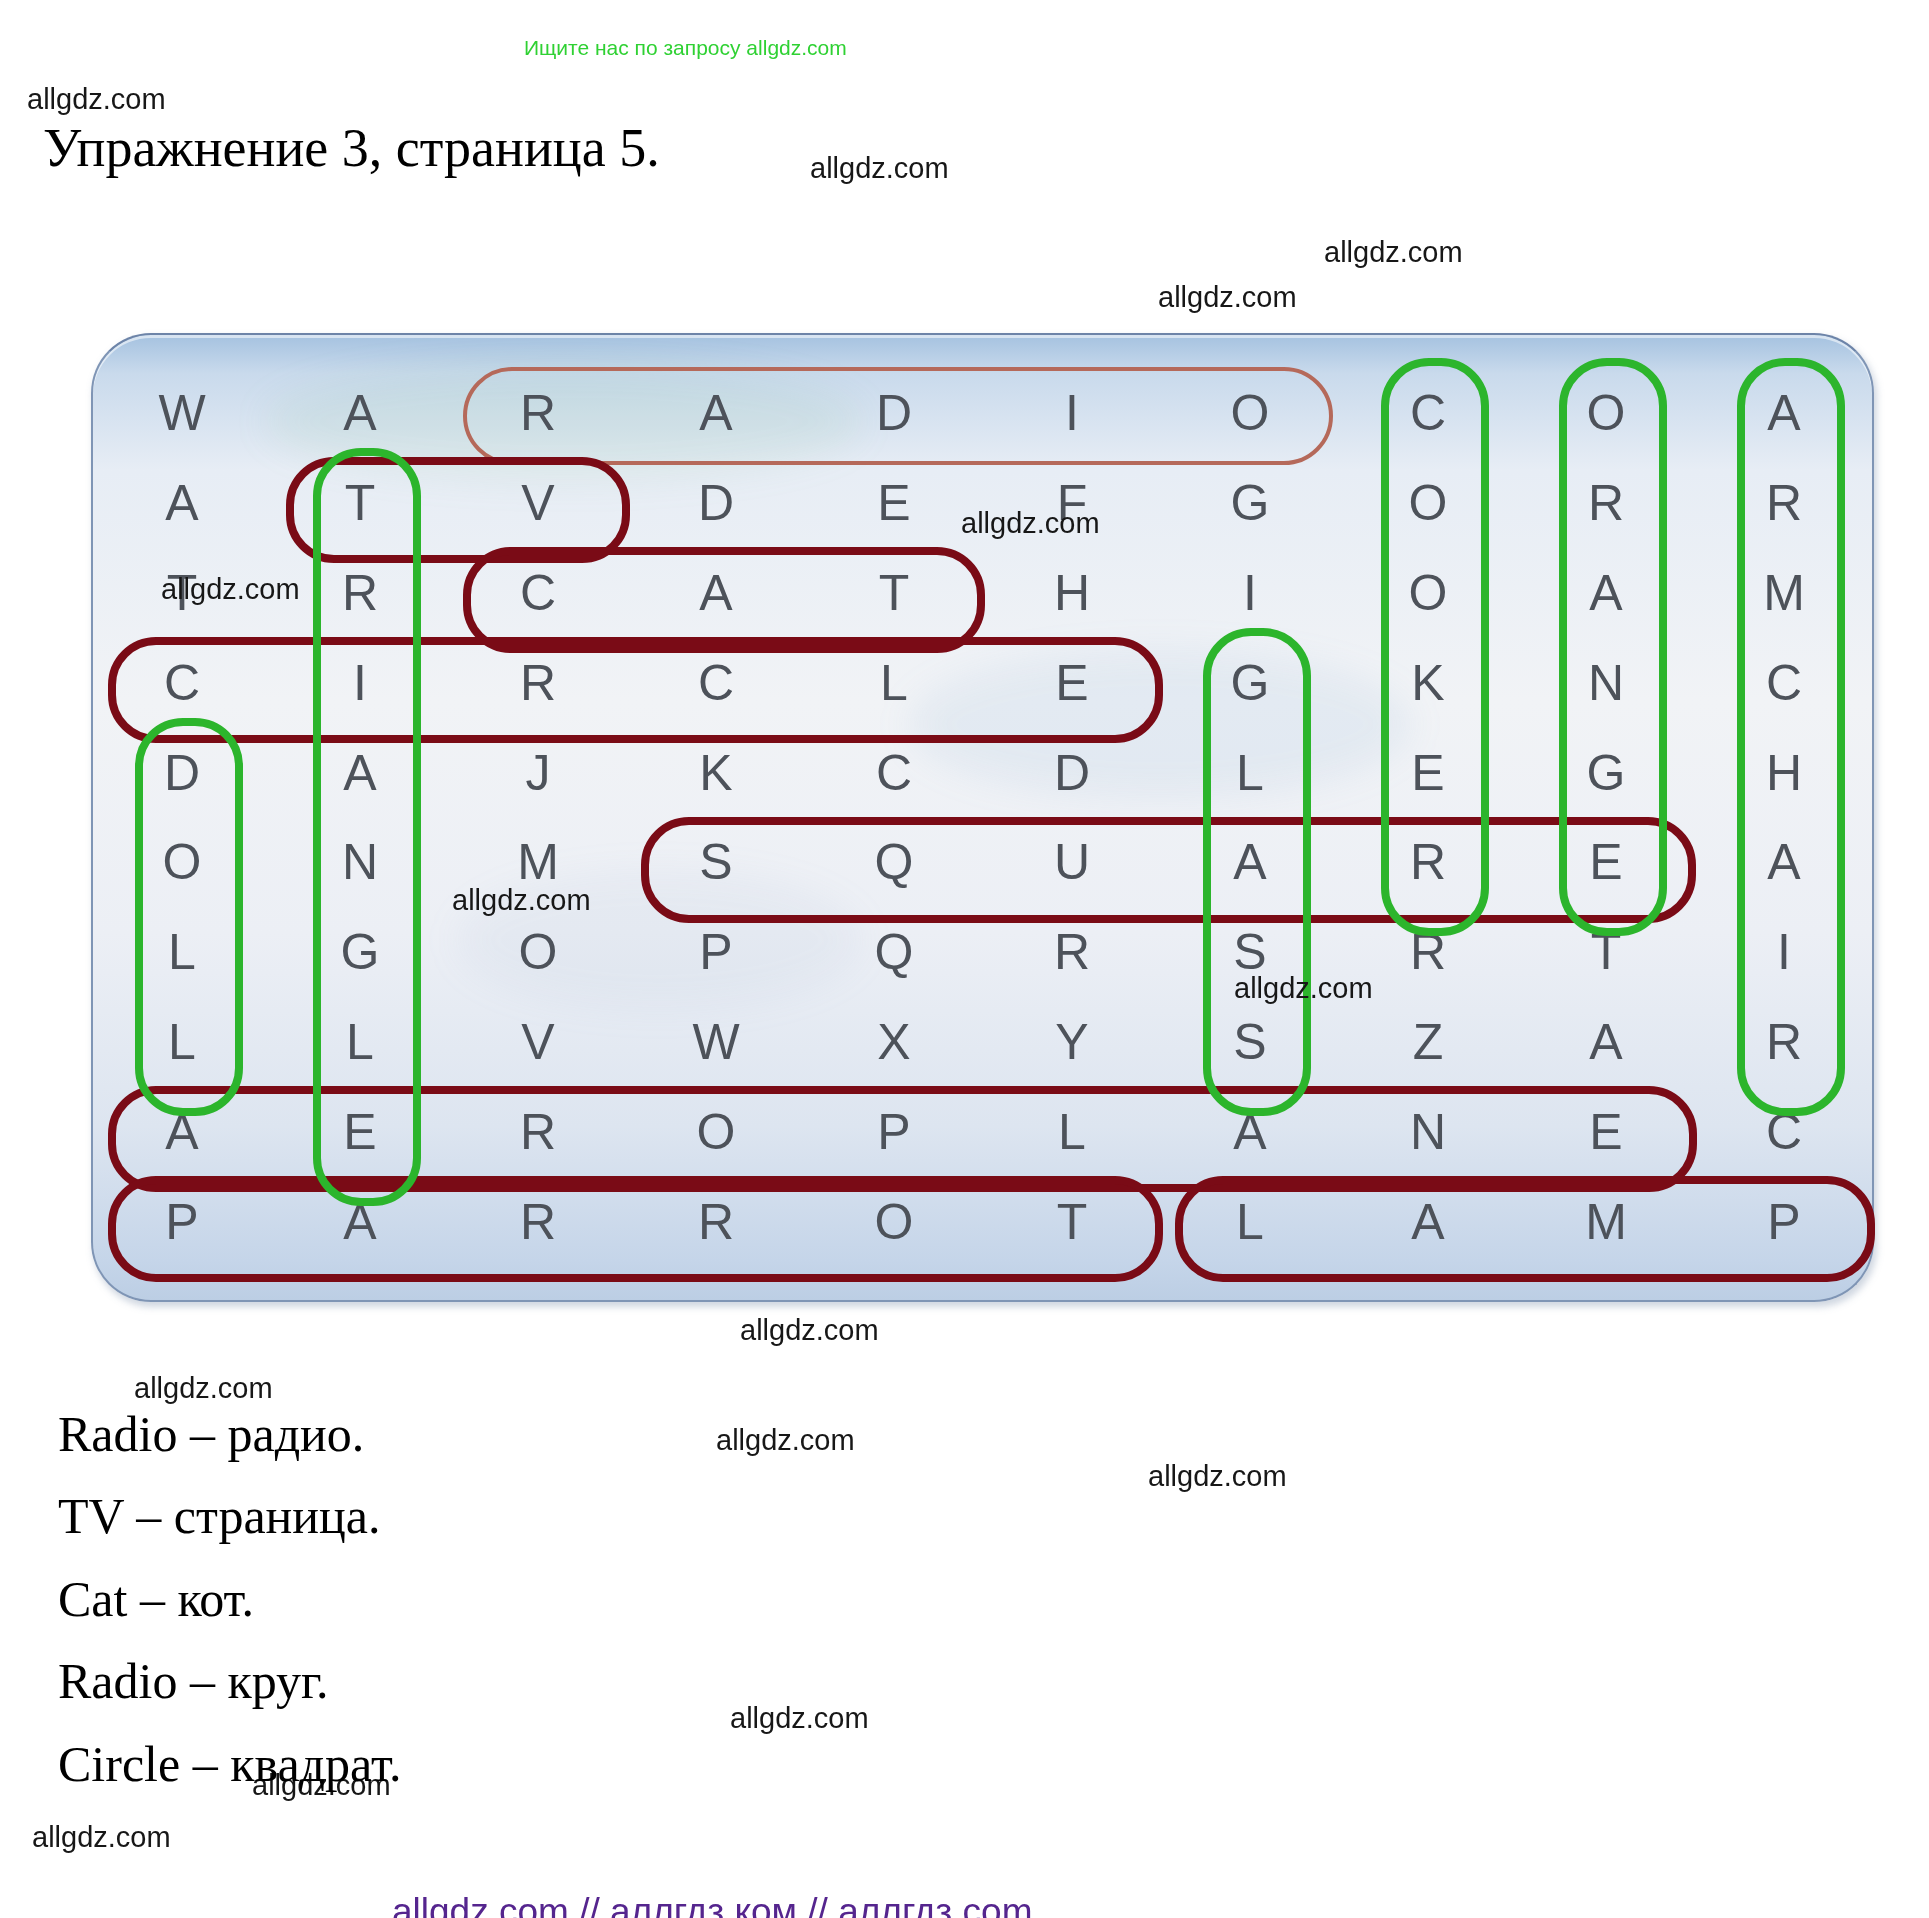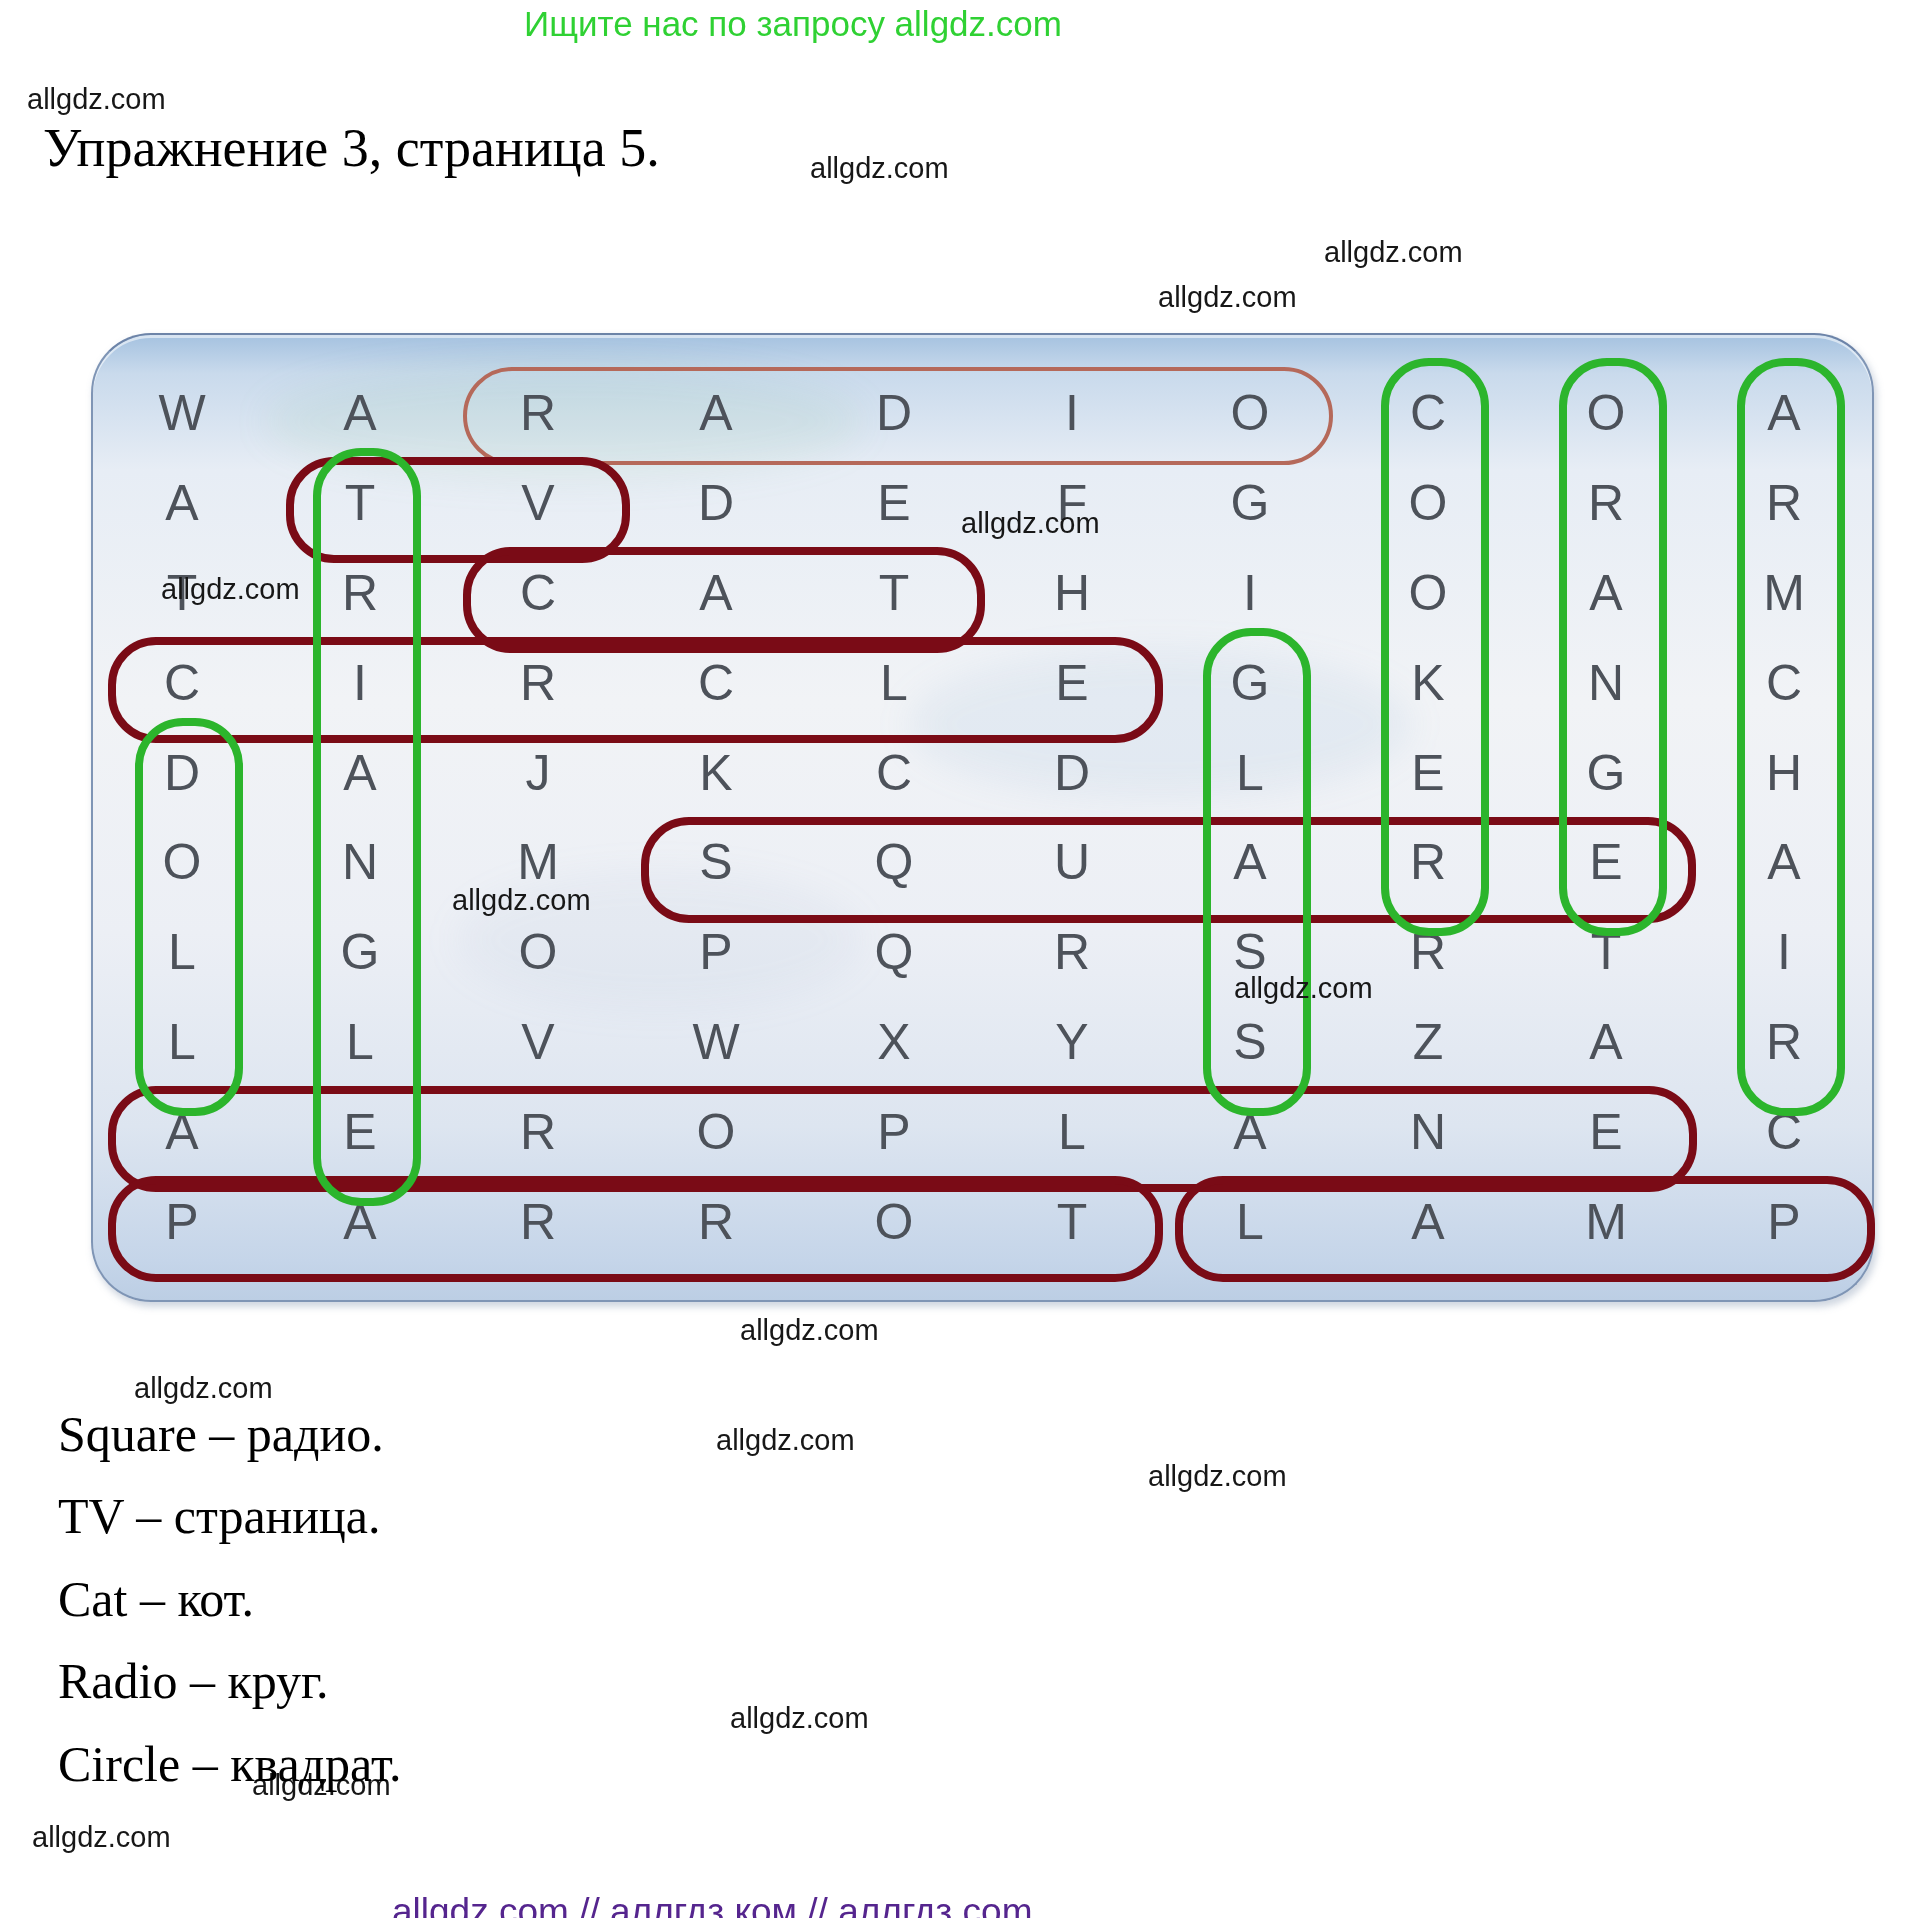--- a/index.html
+++ b/index.html
@@ -1,19 +1,19 @@
 <!DOCTYPE html>
 <html><head>
 <meta charset="utf-8">
 <style>
   html,body{margin:0;padding:0;background:#ffffff;}
   #canvas{position:relative;width:1929px;height:1919px;background:#ffffff;overflow:hidden;
           font-family:"Liberation Sans",sans-serif;}
   .abs{position:absolute;}
-  .promo{font-size:35px;font-weight:400;white-space:nowrap;}
+  .promo{font-size:21px;font-weight:400;white-space:nowrap;margin-top:32px;}
   .wm{font-size:29px;color:#171717;white-space:nowrap;font-family:"Liberation Sans",sans-serif;}
   .doc-title{font-family:"Liberation Serif",serif;font-size:54px;color:#000;white-space:nowrap;}
   .doc-instr{font-family:"Liberation Serif",serif;font-size:48px;color:#000;white-space:nowrap;}
   .vocab-line{font-family:"Liberation Serif",serif;font-size:50px;color:#000;white-space:nowrap;}
   .footer-line{font-size:37px;white-space:nowrap;}
   .grid-box{left:91px;top:333px;width:1779px;height:965px;border-radius:60px;
             border:2.9px solid #7f95b5;border-top-color:#6d84a8;
             background:linear-gradient(180deg,#a5c2e0 0%,#c9daec 4%,#e7edf5 14%,#f1f3f6 38%,
                         #eceff5 62%,#dde5f0 82%,#c5d5e9 96%,#bccee4 100%);
             box-shadow:inset 0 2.9px 0 rgba(255,255,255,.55), 2.9px 4.8px 7.7px rgba(120,140,170,.35);}
@@ -170,21 +170,21 @@
       <div class="abs wm" style="left: 1234px; top: 972px;">allgdz.com</div>
       <div class="abs wm" style="left: 740px; top: 1314px;">allgdz.com</div>
       <div class="abs wm" style="left: 134px; top: 1372px;">allgdz.com</div>
       <div class="abs wm" style="left: 716px; top: 1424px;">allgdz.com</div>
       <div class="abs wm" style="left: 1148px; top: 1460px;">allgdz.com</div>
       <div class="abs wm" style="left: 730px; top: 1702px;">allgdz.com</div>
       <div class="abs wm" style="left: 252px; top: 1769px;">allgdz.com</div>
       <div class="abs wm" style="left: 32px; top: 1821px;">allgdz.com</div>
     </div>
   <div id="vocab-layer">
-      <div class="abs vocab-line" style="left: 58px; top: 1405px;">Square – радио.</div>
+      <div class="abs vocab-line" style="left: 58px; top: 1405px;">Radio – радио.</div>
       <div class="abs vocab-line" style="left: 58px; top: 1487px;">TV – страница.</div>
       <div class="abs vocab-line" style="left: 58px; top: 1570px;">Cat – кот.</div>
       <div class="abs vocab-line" style="left: 58px; top: 1652px;">Radio – круг.</div>
       <div class="abs vocab-line" style="left: 58px; top: 1735px;">Circle – квадрат.</div>
     </div>
 
   <div class="abs footer-line" style="left: 392px; top: 1870px; color: rgb(85, 37, 142); margin-top: 21px;">allgdz com  //  аллгдз ком  //  аллгдз com</div>
 
 </div>
 

